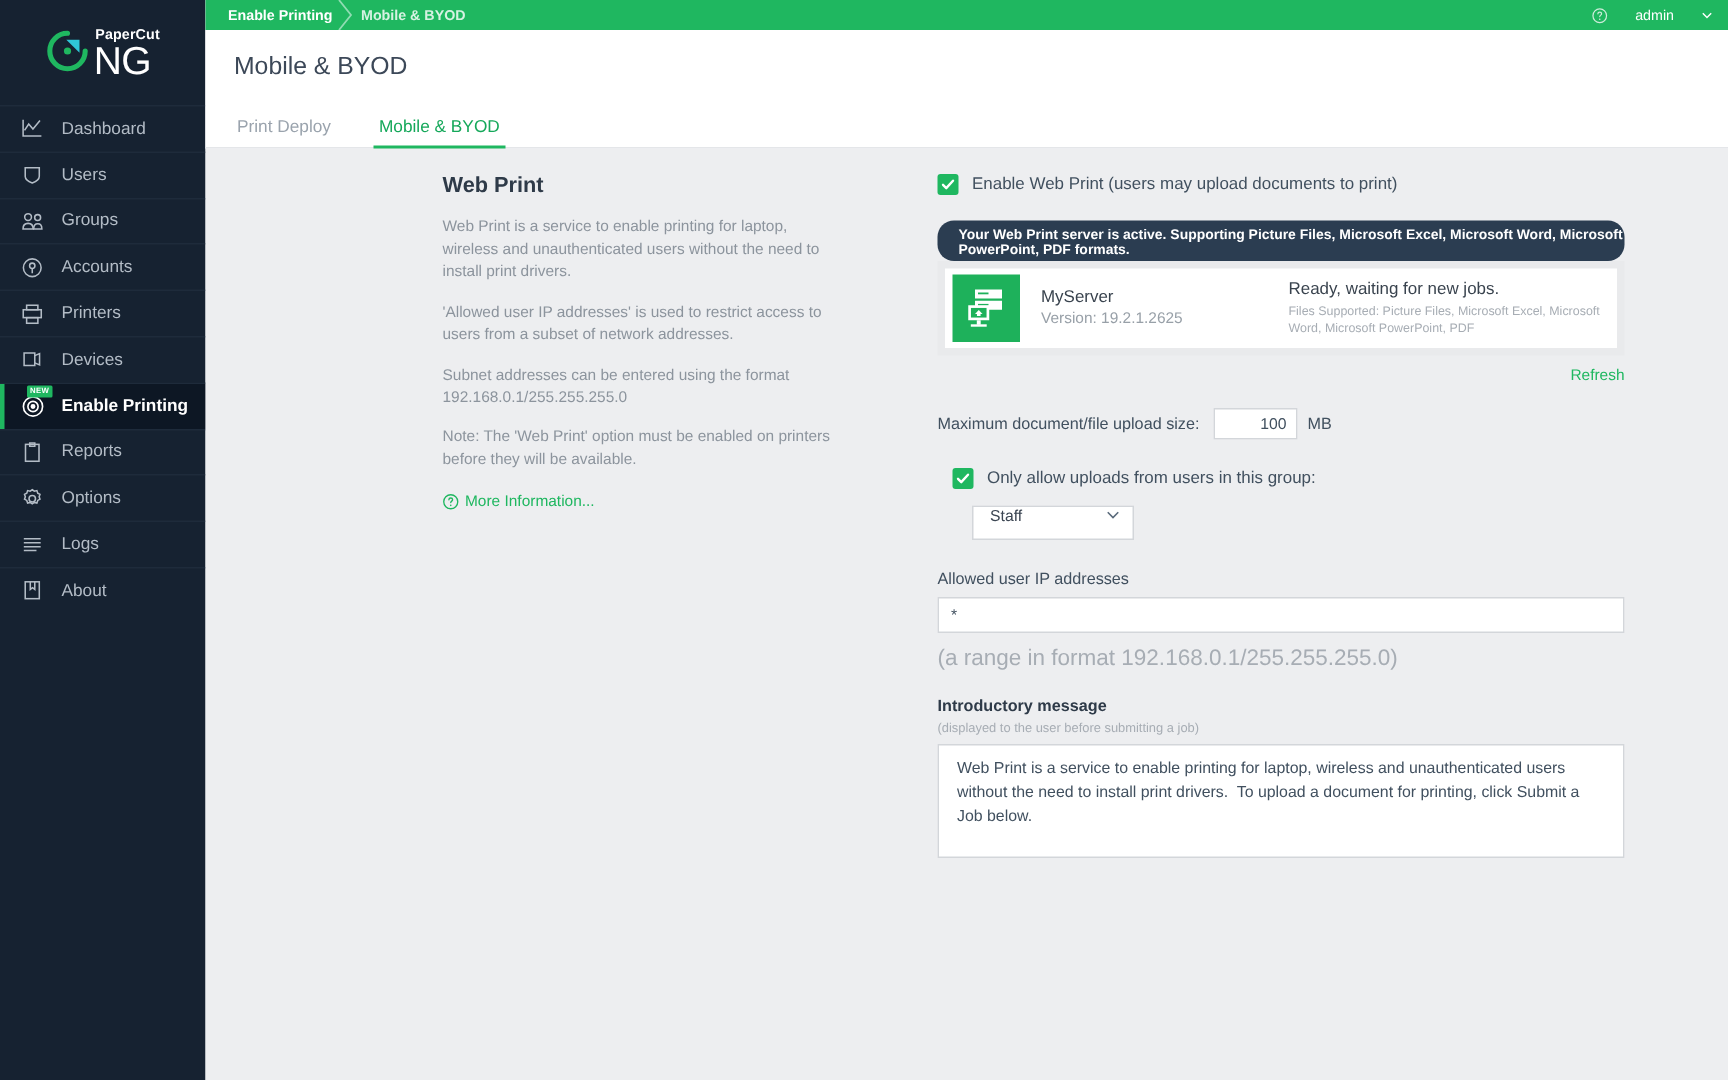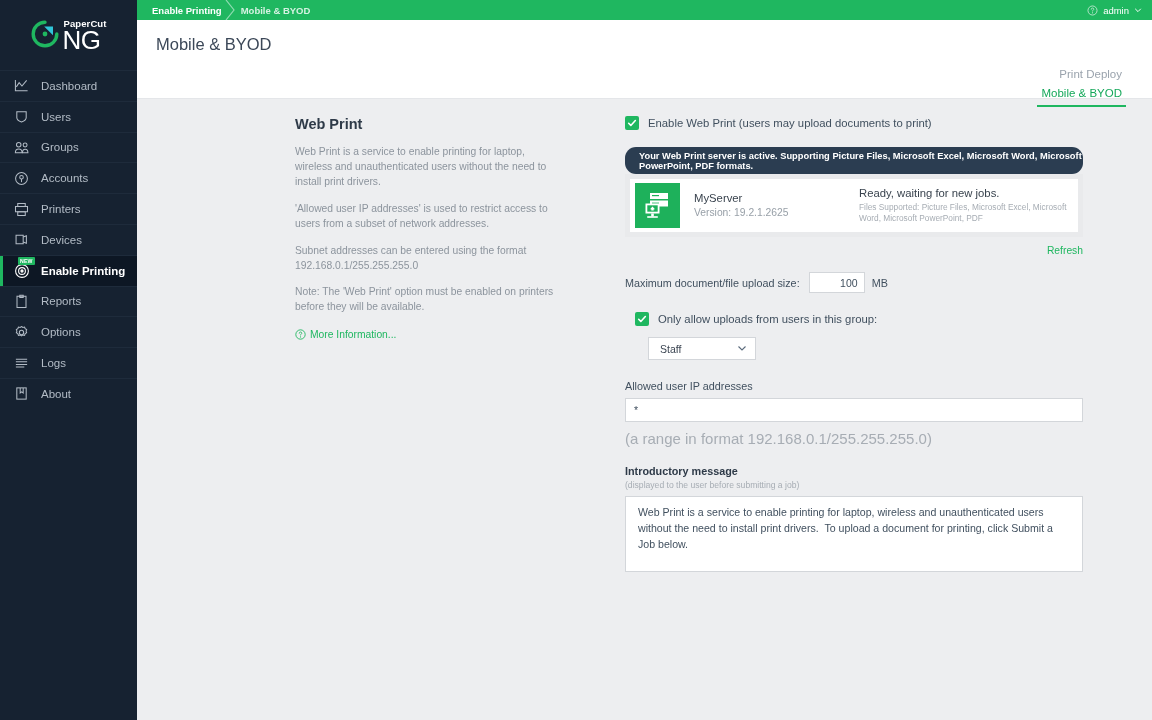--- a/index.html
+++ b/index.html
@@ -88,21 +88,21 @@
     position: relative;
   }
   .crumbs { display: flex; align-items: center; }
   .crumb-1 { color: #ffffff; font-size: 9.5px; font-weight: bold; }
   .crumb-sep {
     width: 13px; height: 20px; position: relative; margin: 0 3px;
   }
   .crumb-sep svg { position: absolute; top: 0; left: 0; }
   .crumb-2 { color: #d6f2e2; font-size: 9.5px; font-weight: bold; }
   .topbar-right {
-    margin-left: auto; display: flex; align-items: center; gap: 5px;
+    margin-left: auto; display: flex; align-items: center; gap: 18px;
     color: #ffffff; font-size: 9.5px;
   }
   .help-ico { width: 11px; height: 11px; display: block; }
   .caret-down { width: 8px; height: 8px; display: block; }
 
   .pagehead {
     background: #ffffff;
     height: 48px;
     display: flex; align-items: center;
     padding-left: 19px;
@@ -110,21 +110,20 @@
   .pagehead h1 {
     margin: 0; font-size: 16.5px; font-weight: 400; color: #3c4858;
   }
 
   .tabs {
     background: #ffffff;
     height: 31px;
     display: flex; align-items: flex-end;
     padding-left: 19px;
     border-bottom: 1px solid #e4e6e9;
-    flex-direction: column;
   }
   .tab {
     font-size: 11.5px; color: #9aa3ad;
     padding: 0 2px 7px 2px;
     margin-right: 28px;
     cursor: pointer;
     position: relative;
   }
   .tab.active { color: #15a85a; }
   .tab.active::after {
@@ -210,21 +209,21 @@
     padding: 0 6px 0 4px;
     outline: none;
   }
   .mb { font-size: 10.8px; color: #41505f; margin-left: 7px; }
 
   .grouprow { margin-top: 19px; display: flex; align-items: center; gap: 9px; padding-left: 10px; }
   .sel-wrap { margin-top: 11px; margin-left: 23px; }
   .sel {
     width: 108px; height: 23px;
     border: 1px solid #d3d6da; background: #ffffff;
-    display: flex; align-items: center;
+    display: flex; align-items: flex-start;
     padding: 0 8px 0 11px;
     font-size: 10.5px; color: #3b4552;
     cursor: pointer;
   }
   .sel .sel-caret { margin-left: auto; display: block; }
 
   .iplabel { font-size: 10.8px; color: #41505f; margin-top: 20px; }
   .ip-input {
     margin-top: 6px;
     width: 100%; height: 24px;

